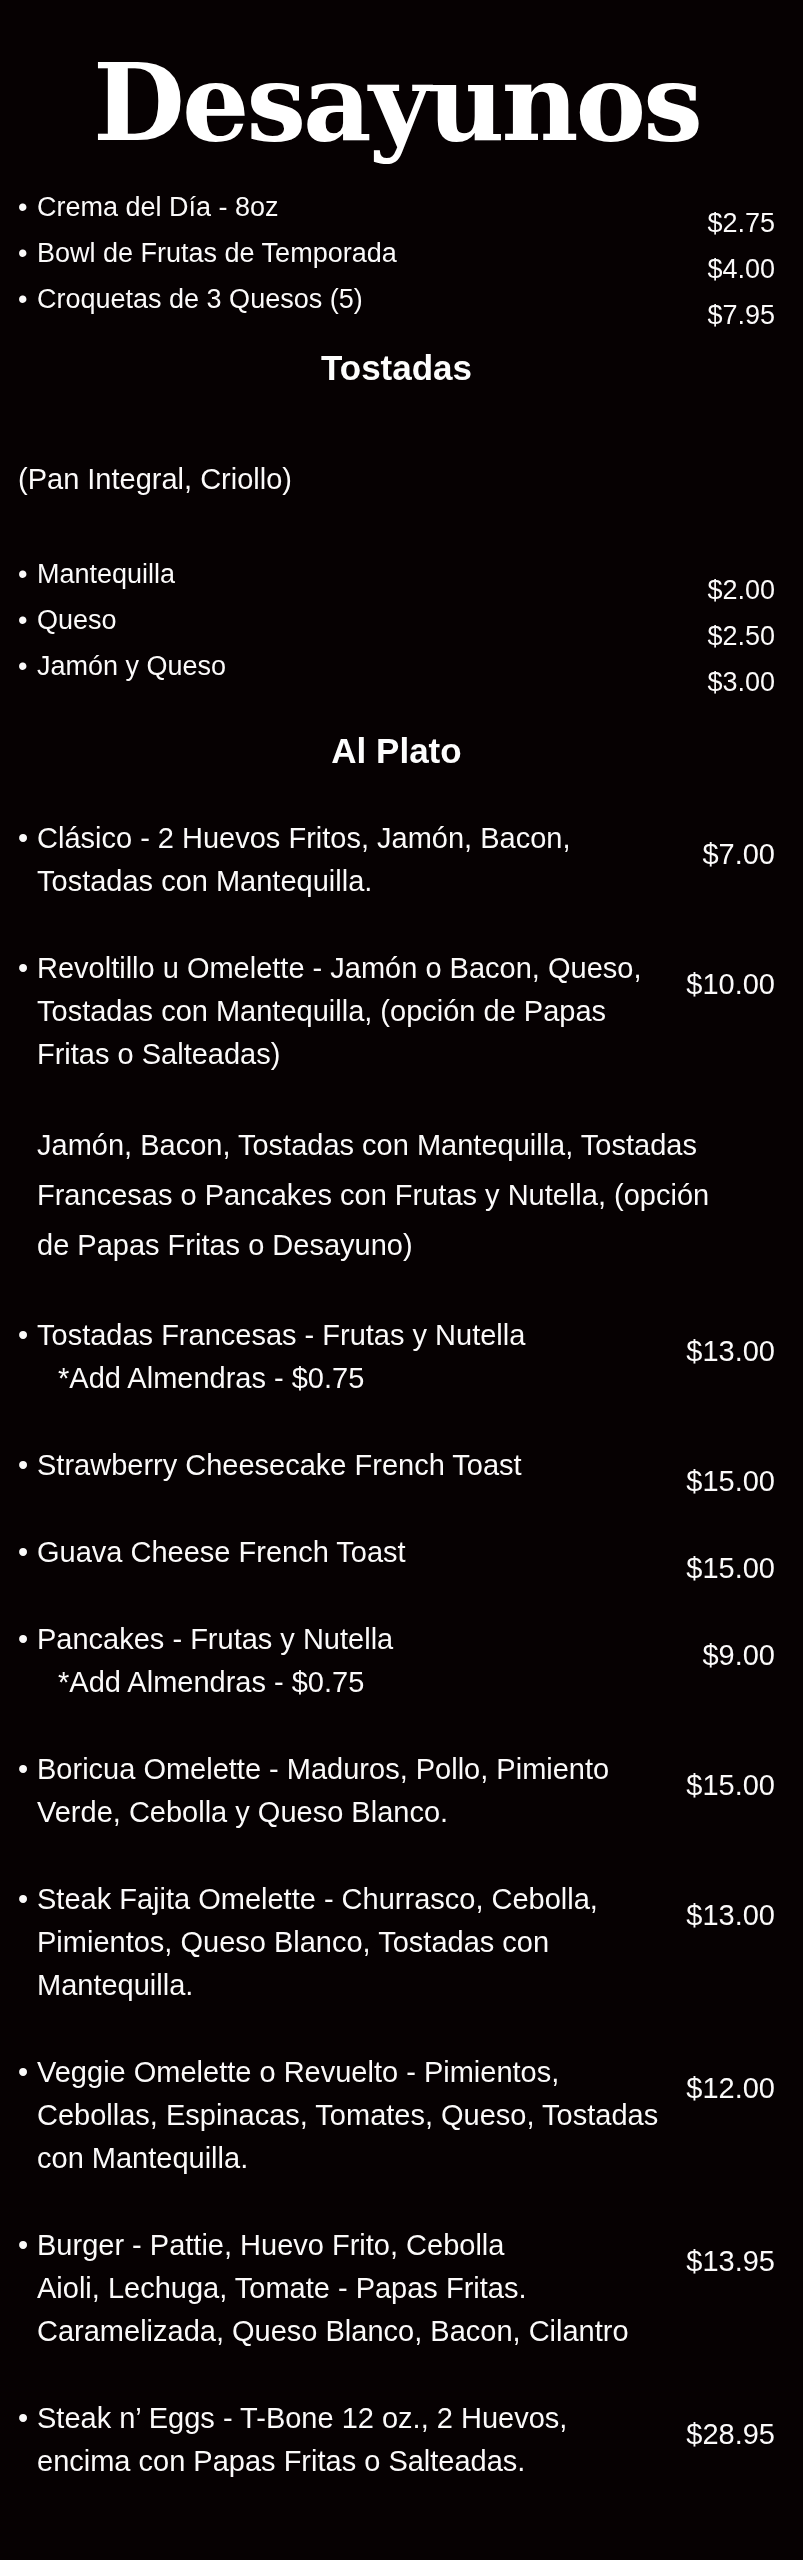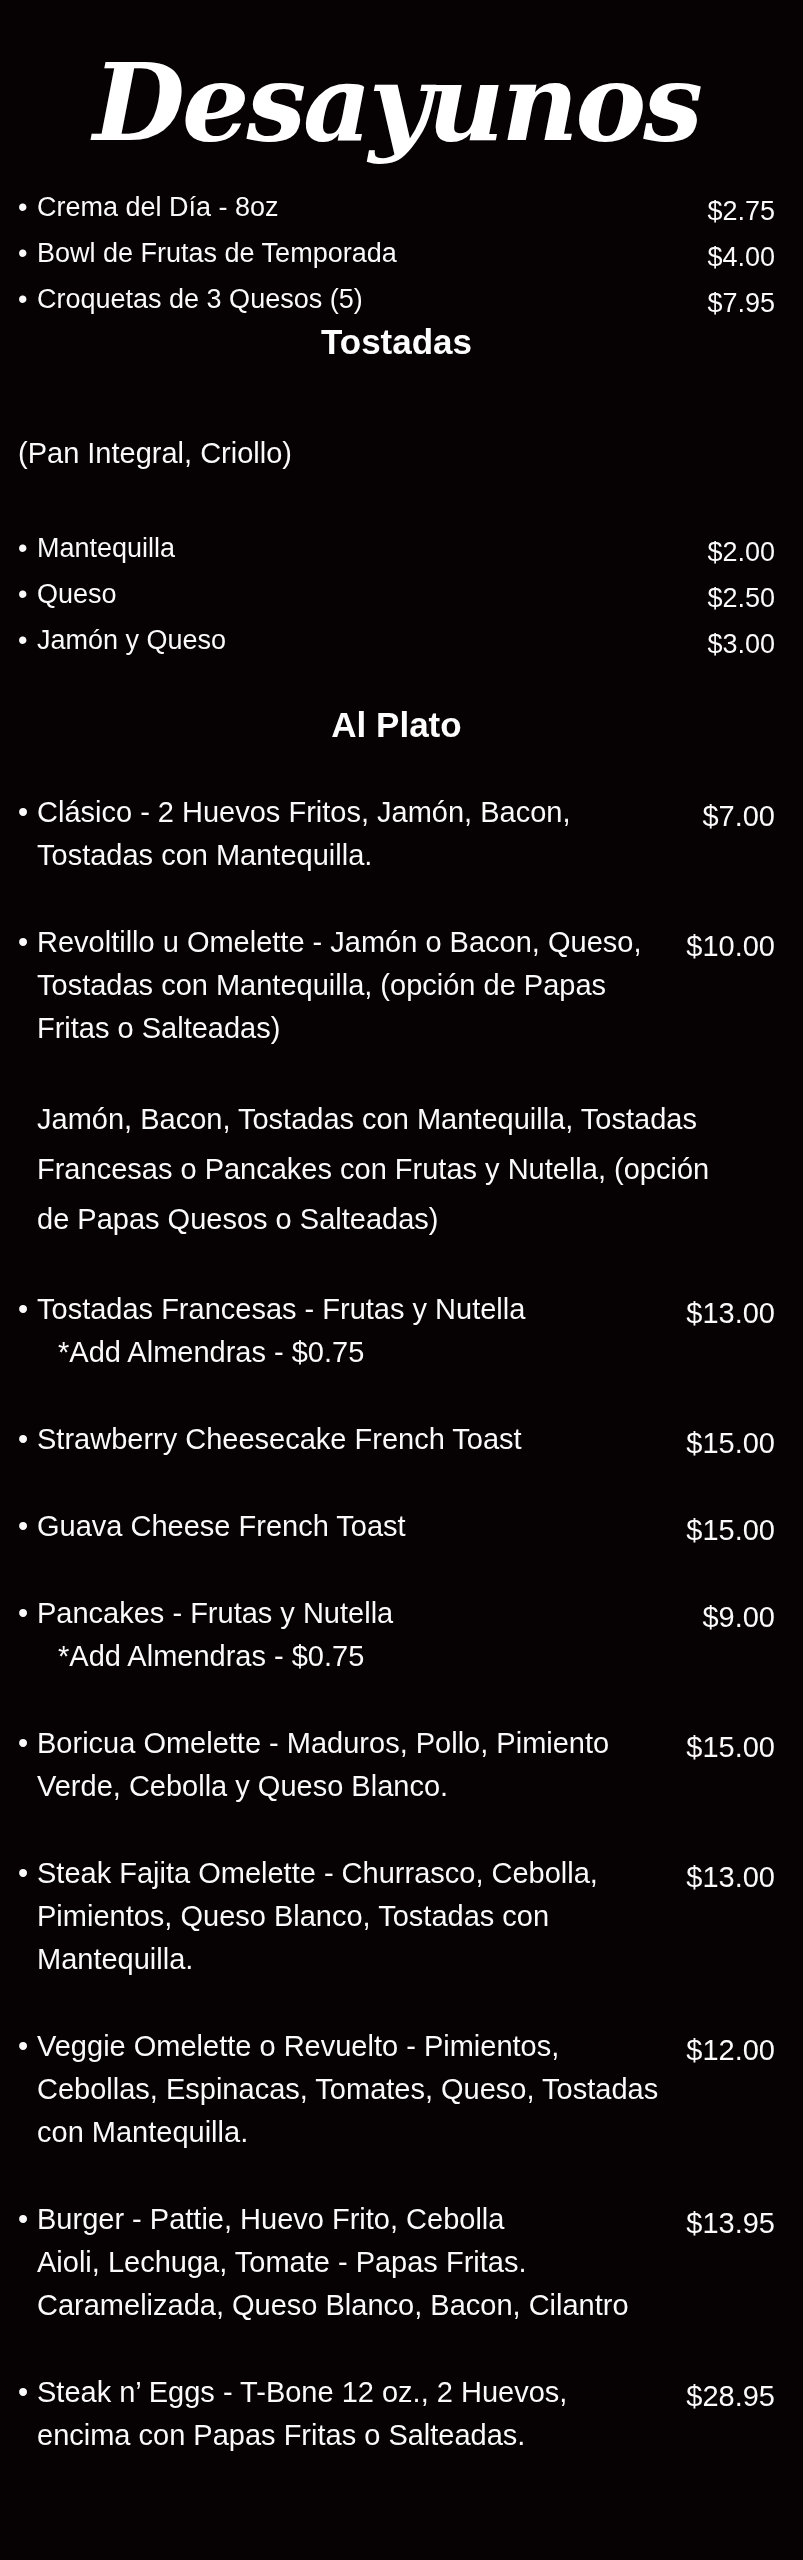--- a/index.html
+++ b/index.html
@@ -10,36 +10,35 @@
     height: 2560px;
     background: #060102;
     color: #fbfafa;
     font-family: "Liberation Sans", sans-serif;
     overflow: hidden;
   }
   .inner { padding: 28px 28px 0 18px; }
 
   .title {
     font-family: "DejaVu Serif", serif;
-    font-style: italic;
     font-weight: 700;
     font-size: 106px;
     line-height: 150px;
     text-align: center;
     letter-spacing: -3px;
     color: #ffffff;
   }
 
   .sec-head {
     font-size: 35px;
     font-weight: 700;
     text-align: center;
     color: #fdfdfd;
   }
-  .h-tostadas { line-height: 40px; }
+  .h-tostadas { margin-top: 26px; line-height: 40px; }
   .h-alplato  { margin-top: 40px; line-height: 44px; }
 
   .note { margin-top: 71px; line-height: 40px; font-size: 29px; }
 
   .rows1 { margin-top: 6px; }
   .rows2 { margin-top: 52px; }
   .row {
     position: relative;
     line-height: 46px;
     font-size: 27px;
@@ -50,21 +49,21 @@
   .item {
     position: relative;
     font-size: 29px;
     line-height: 43px;
     margin-bottom: 44px;
   }
   .item.wide { line-height: 50px; }
 
   .line { position: relative; white-space: nowrap; }
   .bullet { display: inline-block; width: 19px; }
-  .price { position: absolute; right: 0; top: 4px; }
+  .price { position: absolute; right: 0; top: 16px; }
   .cont { padding-left: 19px; }
   .cont.addon { padding-left: 40px; }
 </style>
 </head>
 <body>
 
 <div class="menu">
   <div class="inner">
 
     <h1 class="title">Desayunos</h1>
@@ -119,21 +118,21 @@
           <span class="bullet">•</span><span>Revoltillo u Omelette - Jamón o Bacon, Queso,</span>
           <span class="price">$10.00</span>
         </div>
         <div class="line cont">Tostadas con Mantequilla, (opción de Papas</div>
         <div class="line cont">Fritas o Salteadas)</div>
       </div>
 
       <div class="item wide">
         <div class="line cont">Jamón, Bacon, Tostadas con Mantequilla, Tostadas</div>
         <div class="line cont">Francesas o Pancakes con Frutas y Nutella, (opción</div>
-        <div class="line cont">de Papas Quesos o Salteadas)</div>
+        <div class="line cont">de Papas Fritas o Desayuno)</div>
       </div>
 
       <div class="item">
         <div class="line">
           <span class="bullet">•</span><span>Tostadas Francesas - Frutas y Nutella</span>
           <span class="price">$13.00</span>
         </div>
         <div class="line cont addon">*Add Almendras - $0.75</div>
       </div>
 

